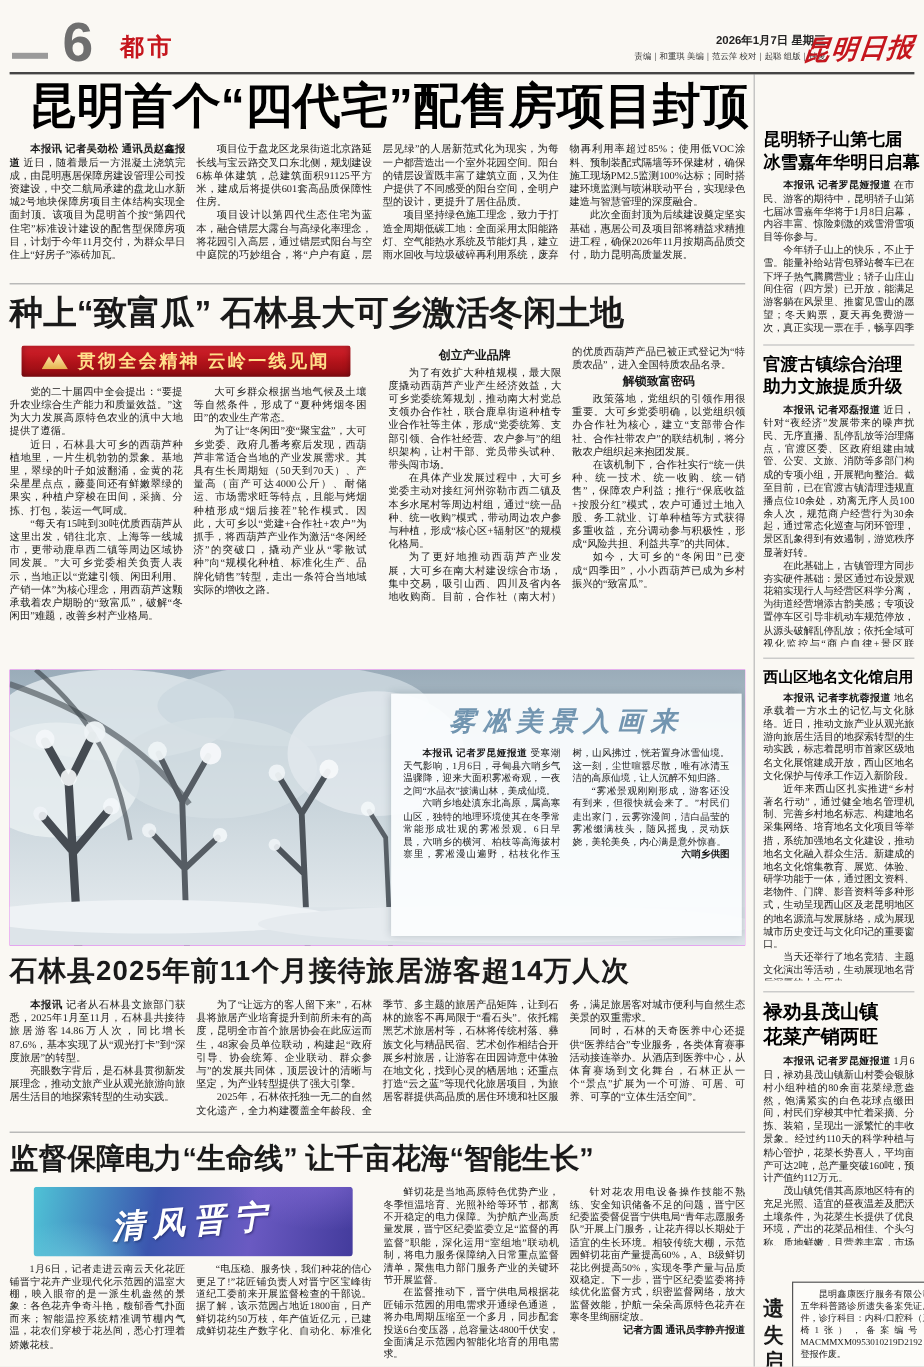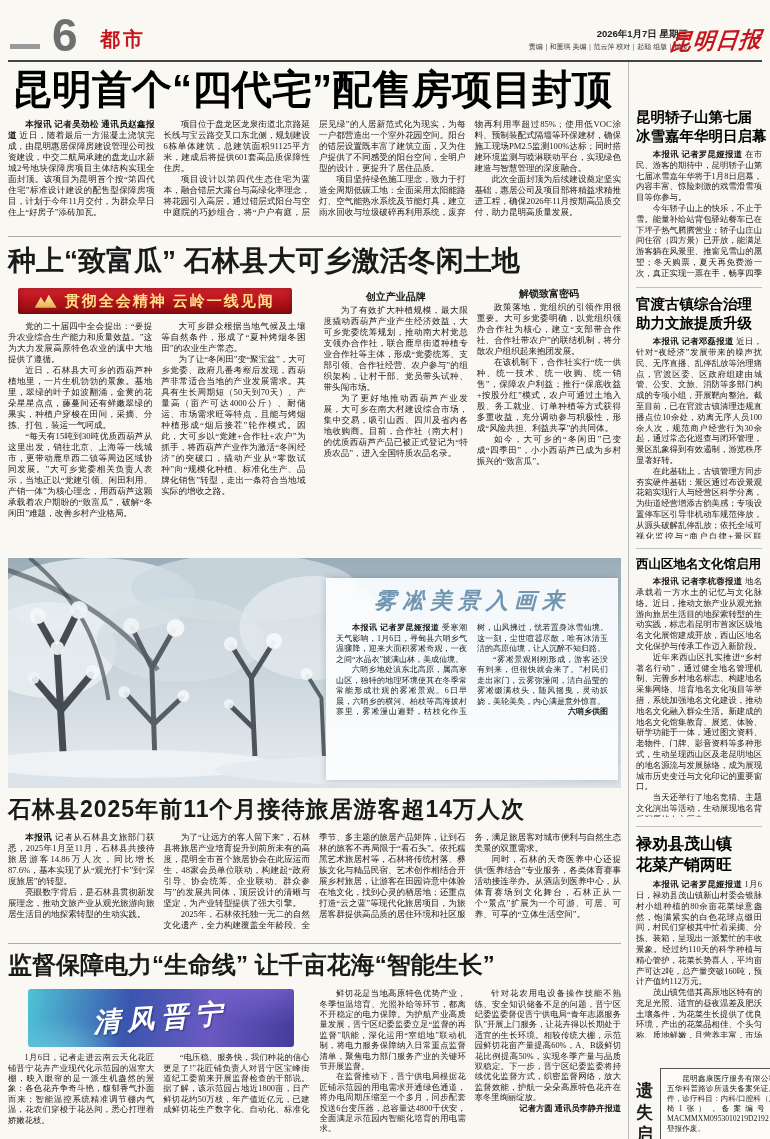--- a/index.html
+++ b/index.html
@@ -22,21 +22,21 @@
   .main-col { width: 620px; padding-right: 7px; }
   .side-col { width: 134px; border-left: 1px solid #b8b8b8; padding-left: 7px; padding-top: 46px; display:flex; flex-direction:column;justify-content:flex-end; }
   
   p { text-indent: 2em; text-align: justify; }
   .byline { font-weight: bold; }
   .body { font-size: 8.6px; line-height: 11px; overflow: hidden; }
   .cols4 { column-count: 4; column-gap: 9px; }
   .cols2 { column-count: 2; column-gap: 9px; }
   .rule { border: 0; border-top: 1px solid #aaa; margin: 5px 0; }
   
-  .h1-top { font-family:"Liberation Sans",sans-serif; font-size: 40px; font-weight: 900; line-height: 1.08; white-space: nowrap; margin: 6px 4px 8px; letter-spacing: 0px; color:#000; }
+  .h1-top { font-family:"Liberation Sans",sans-serif; font-size: 40px; font-weight: 900; line-height: 1.08; white-space: nowrap; margin: 6px 16px 8px; letter-spacing: 0px; color:#000; }
   .h-top { height: 112px; }
   
   .h2-zf { font-family:"Liberation Sans",sans-serif; font-size: 28px; font-weight: 900; white-space: nowrap; margin: 4px 0 8px; }
   .zf-row { display: flex; gap: 18px; height: 262px; overflow: hidden; }
   .zf-left, .zf-right { width: 50%; }
   .banner { height: 26px; margin: 0 14px 7px 10px; display:flex; align-items:center; justify-content:center; gap:8px;
     background: linear-gradient(180deg,#d8232e 0%, #b01219 55%, #8f0c12 100%);
     color:#ffdf8a; font-family:"Liberation Sans",sans-serif; font-weight:900; font-size:15px; letter-spacing:2px;
     border-radius:2px; box-shadow: inset 0 0 6px rgba(0,0,0,.35); }
   .mountain-icon { display:inline-block; width:22px; height:13px; background: linear-gradient(#ffeab0,#e5b24b); clip-path: polygon(0 100%, 28% 18%, 45% 62%, 64% 0, 100% 100%); }
@@ -135,20 +135,21 @@
                   <p>大可乡群众根据当地气候及土壤等自然条件，形成了“夏种烤烟冬困田”的农业生产常态。</p>
                   <p>为了让“冬闲田”变“聚宝盆”，大可乡党委、政府几番考察后发现，西葫芦非常适合当地的产业发展需求。其具有生长周期短（50天到70天）、产量高（亩产可达4000公斤）、耐储运、市场需求旺等特点，且能与烤烟种植形成“烟后接茬”轮作模式。因此，大可乡以“党建+合作社+农户”为抓手，将西葫芦产业作为激活“冬闲经济”的突破口，撬动产业从“零散试种”向“规模化种植、标准化生产、品牌化销售”转型，走出一条符合当地域实际的增收之路。</p>
                 </div>
             </div>
           </div>
           <div class="zf-right cols2">
             <h3 class="subhead">创立产业品牌</h3>
             <div>
 
             <p>为了有效扩大种植规模，最大限度撬动西葫芦产业产生经济效益，大可乡党委统筹规划，推动南大村党总支领办合作社，联合鹿阜街道种植专业合作社等主体，形成“党委统筹、支部引领、合作社经营、农户参与”的组织架构，让村干部、党员带头试种、带头闯市场。</p>
+                <p>在具体产业发展过程中，大可乡党委主动对接红河州弥勒市西二镇及本乡水尾村等周边村组，通过“统一品种、统一收购”模式，带动周边农户参与种植，形成“核心区+辐射区”的规模化格局。</p>
                 <p>为了更好地推动西葫芦产业发展，大可乡在南大村建设综合市场，集中交易，吸引山西、四川及省内各地收购商。目前，合作社（南大村）的优质西葫芦产品已被正式登记为“特质农品”，进入全国特质农品名录。</p>
               </div>
             <h3 class="subhead">解锁致富密码</h3>
             <div>
 
             <p>政策落地，党组织的引领作用很重要。大可乡党委明确，以党组织领办合作社为核心，建立“支部带合作社、合作社带农户”的联结机制，将分散农户组织起来抱团发展。</p>
                 <p>在该机制下，合作社实行“统一供种、统一技术、统一收购、统一销售”，保障农户利益；推行“保底收益+按股分红”模式，农户可通过土地入股、务工就业、订单种植等方式获得多重收益，充分调动参与积极性，形成“风险共担、利益共享”的共同体。</p>
                 <p>如今，大可乡的“冬闲田”已变成“四季田”，小小西葫芦已成为乡村振兴的“致富瓜”。</p>
               </div>
           </div>

